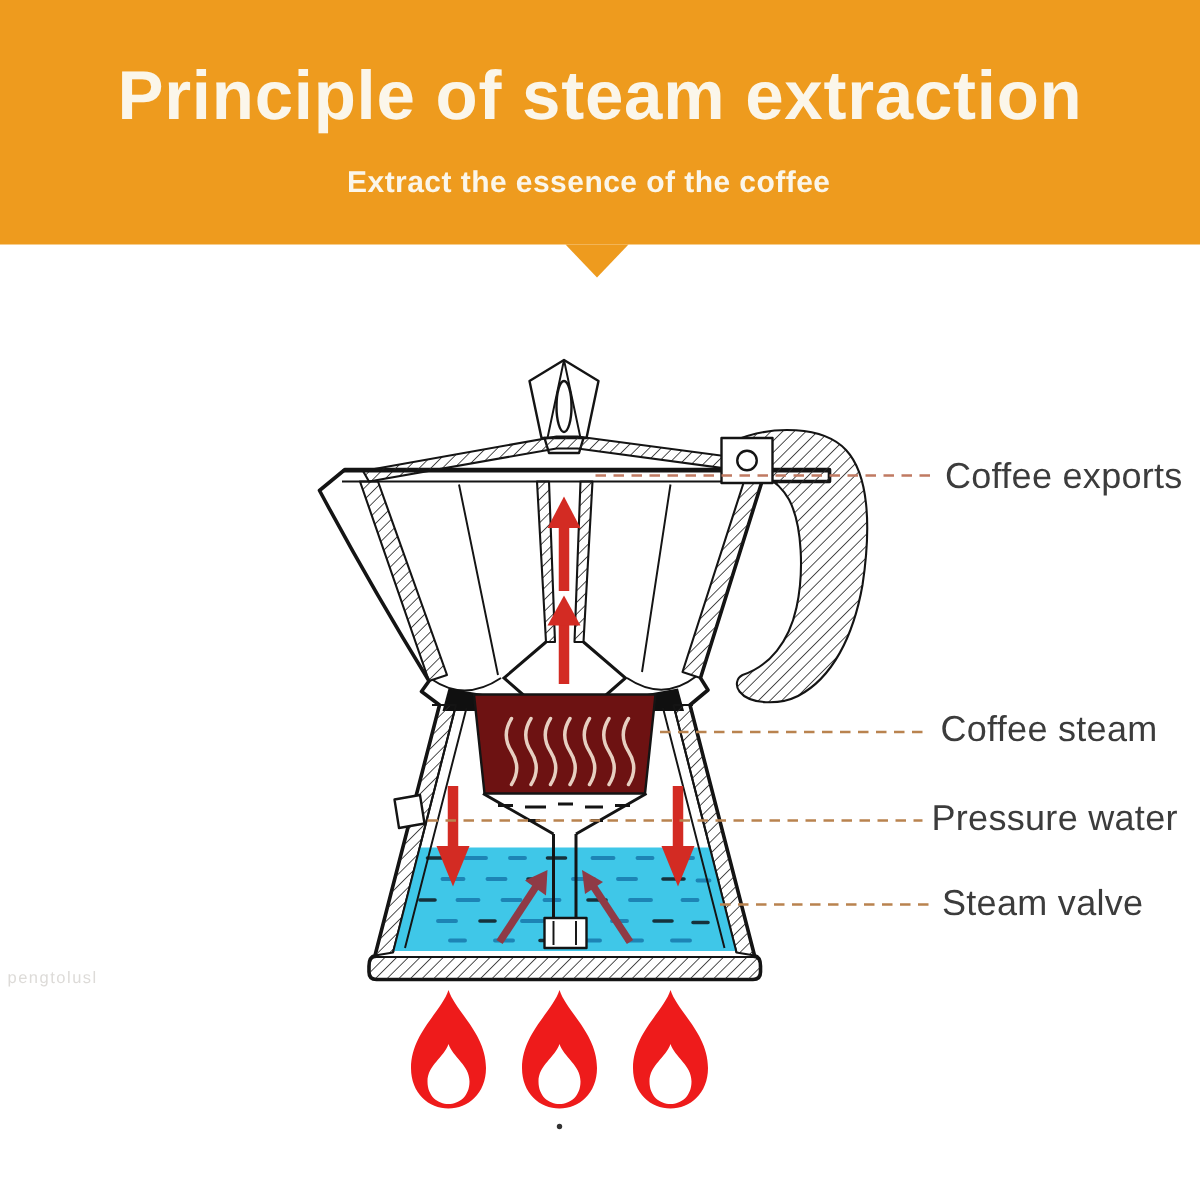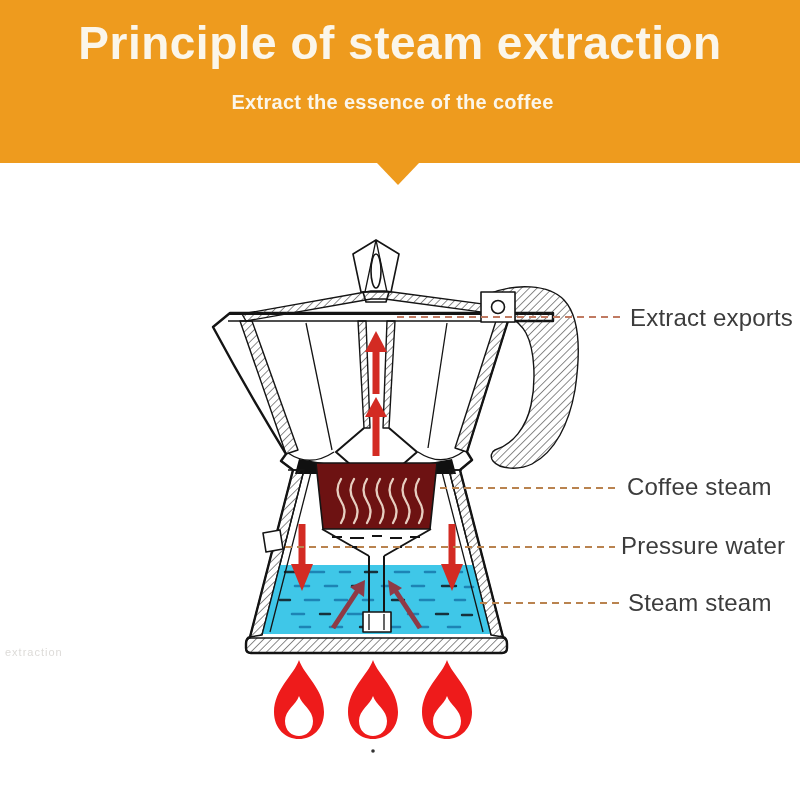--- a/index.html
+++ b/index.html
@@ -6,21 +6,21 @@
   body{
     width:800px;height:800px;position:relative;background:#ffffff;
     font-family:"Liberation Sans","DejaVu Sans",sans-serif;
     overflow:hidden;
   }
   
   .banner{
     position:absolute;left:0;top:0;width:800px;height:163px;
     background:var(--header-bg,#EE9B1E);
     display:flex;flex-direction:column;align-items:center;
-    padding-top:20px;box-sizing:border-box;
+    padding-top:40px;box-sizing:border-box;
   }
   .banner h1{
     margin:0;font-size:46px;line-height:1;font-weight:700;
     color:var(--header-text,#FBF6EA);letter-spacing:0.5px;
   }
   .banner p{
     margin:26px 15px 0 0;font-size:20px;line-height:1;font-weight:700;
     color:var(--header-text,#FBF6EA);letter-spacing:0.3px;
   }
   .banner-notch{
@@ -209,18 +209,18 @@
   </g>
 
   <g>
     <path class="leader-red" d="M397,317 H622"></path>
     <path class="leader" d="M440,488 H620"></path>
     <path class="leader" d="M285,547 H615"></path>
     <path class="leader" d="M480,603 H620"></path>
   </g>
 </svg>
 
-<div class="callout" style="left:630px;top:304px">Extract exports</div>
+<div class="callout" style="left:630px;top:304px">Coffee exports</div>
 <div class="callout" style="left:627px;top:473px">Coffee steam</div>
 <div class="callout" style="left:621px;top:532px">Pressure water</div>
-<div class="callout" style="left:628px;top:589px">Steam steam</div>
-
-<div class="watermark">extraction</div>
+<div class="callout" style="left:628px;top:589px">Steam valve</div>
+
+<div class="watermark">pengtolusl</div>
 
 </body></html>

